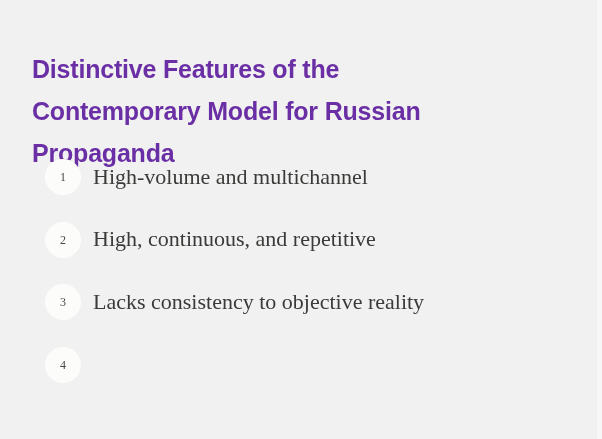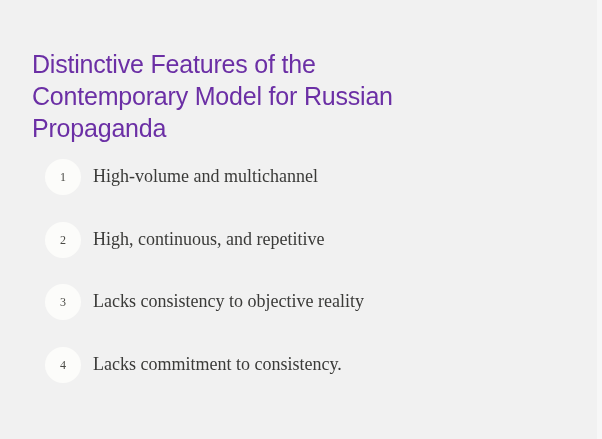--- a/index.html
+++ b/index.html
@@ -30,23 +30,23 @@
     height: 439px;
     background: #f7f7f7;
   }
   #page-title {
     position: absolute;
     left: 32px;
     top: 31px;
     width: 470px;
     color: #6b2fa5;
     font-family: "Liberation Sans Narrow", "Liberation Sans", sans-serif;
-    font-weight: normal;
+    font-weight: bold;
     font-size: 25px;
-    line-height: 32px;
+    line-height: 42px;
     letter-spacing: -0.2px;
     white-space: pre-line;
   }
   #feature-list {
     position: absolute;
     left: 0;
     top: 0;
     width: 602px;
   }
   .list-item {
@@ -68,21 +68,21 @@
   }
   .item-number {
     font-family: "Liberation Serif", serif;
     font-size: 12px;
     color: #4a4a45;
     line-height: 1;
   }
   .item-label {
     margin-left: 12px;
     font-family: "Liberation Serif", serif;
-    font-size: 18px;
+    font-size: 22px;
     color: #3a3a38;
     line-height: 1.2;
     white-space: nowrap;
   }
 </style>
 </head>
 <body>
 
 <div id="canvas">
 
@@ -108,17 +108,16 @@
       <div class="list-item" style="top: 284px;">
         <div class="item-badge">
           <span class="item-number">3</span>
         </div>
         <span class="item-label">Lacks consistency to objective reality</span>
       </div>
       <div class="list-item" style="top: 346.5px;">
         <div class="item-badge">
           <span class="item-number">4</span>
         </div>
-        <span class="item-label">Lacks commitment to consistency.</span>
       </div>
     </div>
 
 </div>
 
 </body></html>

